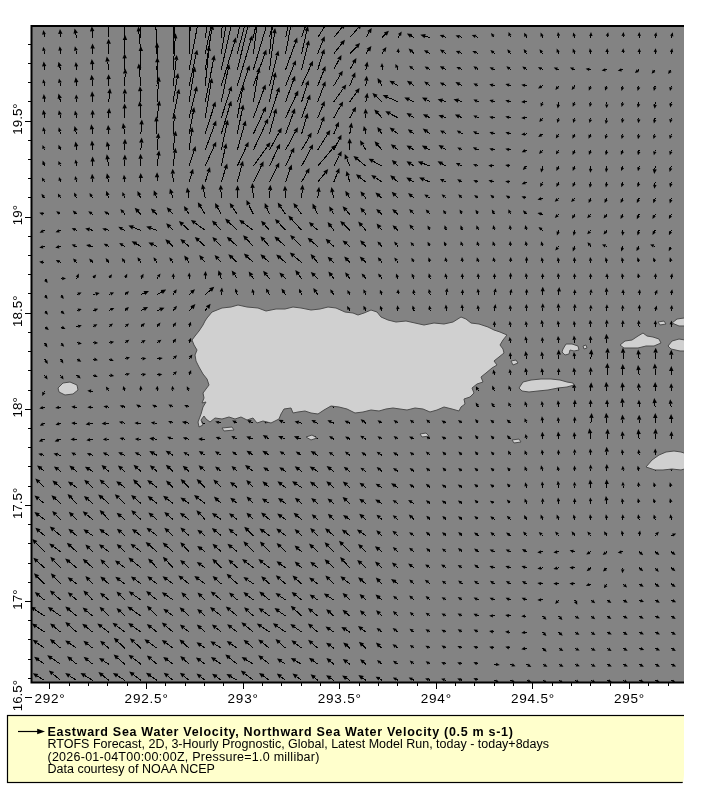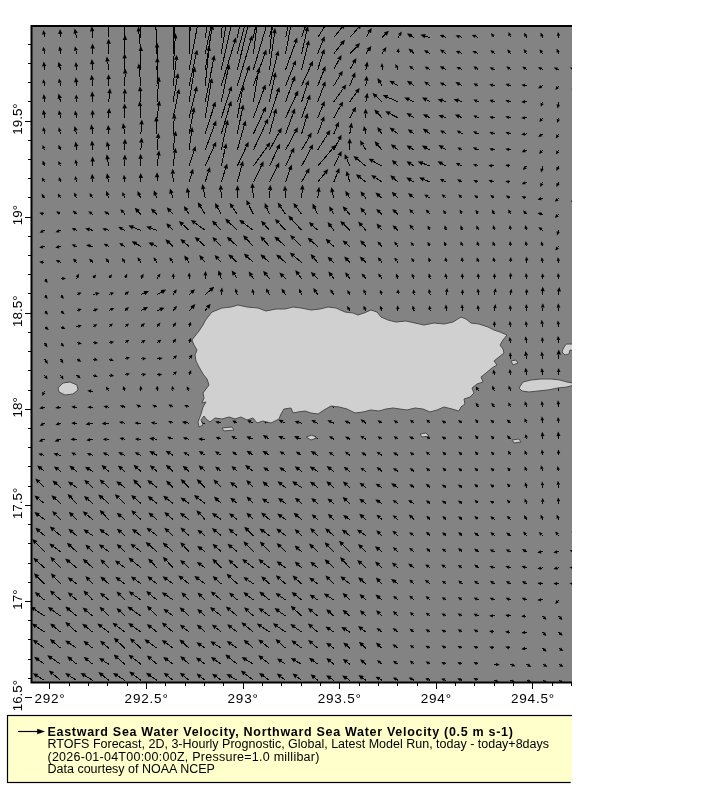--- a/index.html
+++ b/index.html
@@ -1,18 +1,18 @@
 <!DOCTYPE html>
 <html><head>
 <meta charset="utf-8">
 <title>Sea Water Velocity</title>
 <style>
 html,body{margin:0;padding:0;background:#fff;}
 *{-webkit-font-smoothing:antialiased;}
-#wrap{width:572px;height:800px;position:relative;overflow:hidden;border-radius:25px;}
+#wrap{width:684px;height:800px;position:relative;overflow:hidden;border-radius:25px;}
 </style>
 </head>
 <body>
 
 <div id="wrap">
 <svg width="720" height="800" viewBox="0 0 720 800" xmlns="http://www.w3.org/2000/svg" font-family="Liberation Sans, sans-serif">
 
 <rect x="0" y="0" width="720" height="800" fill="#ffffff"></rect>
 
 <rect x="31.5" y="26" width="656.5" height="656.5" fill="#838383"></rect>

